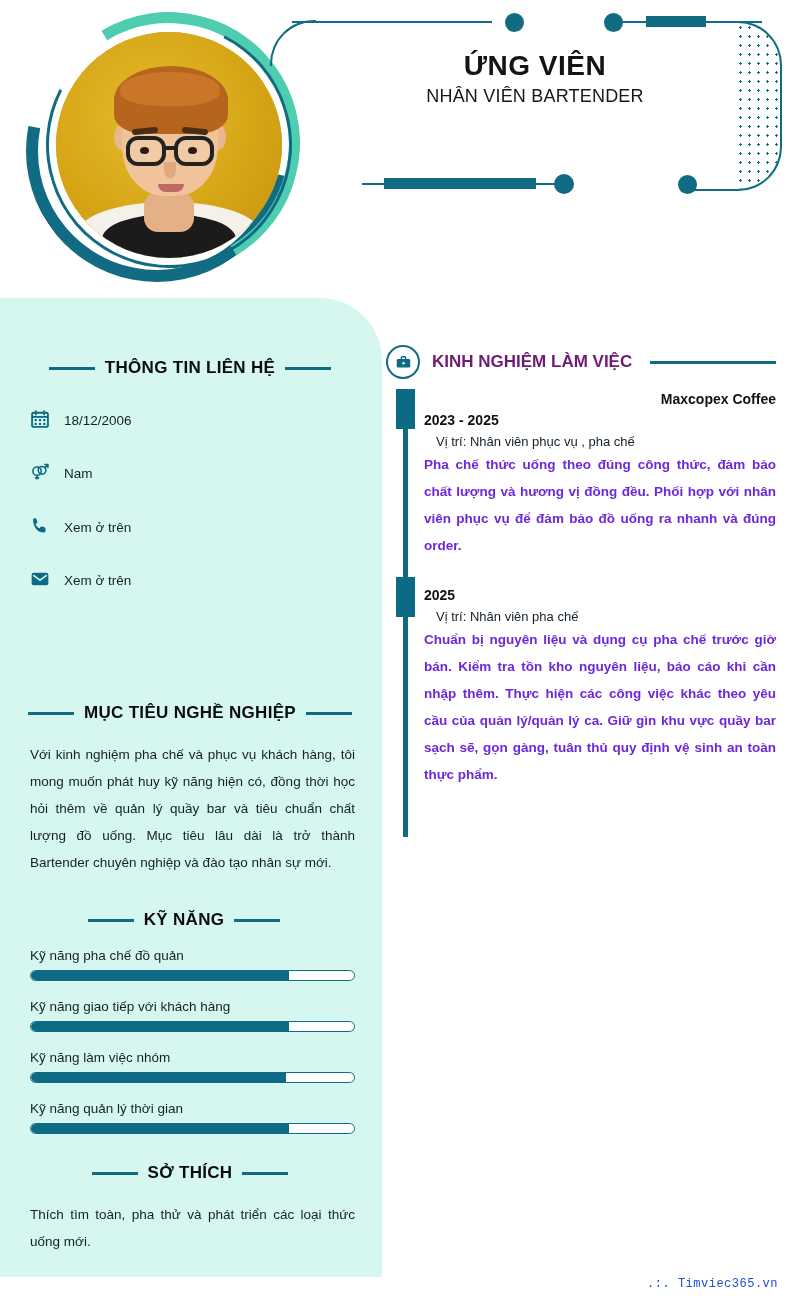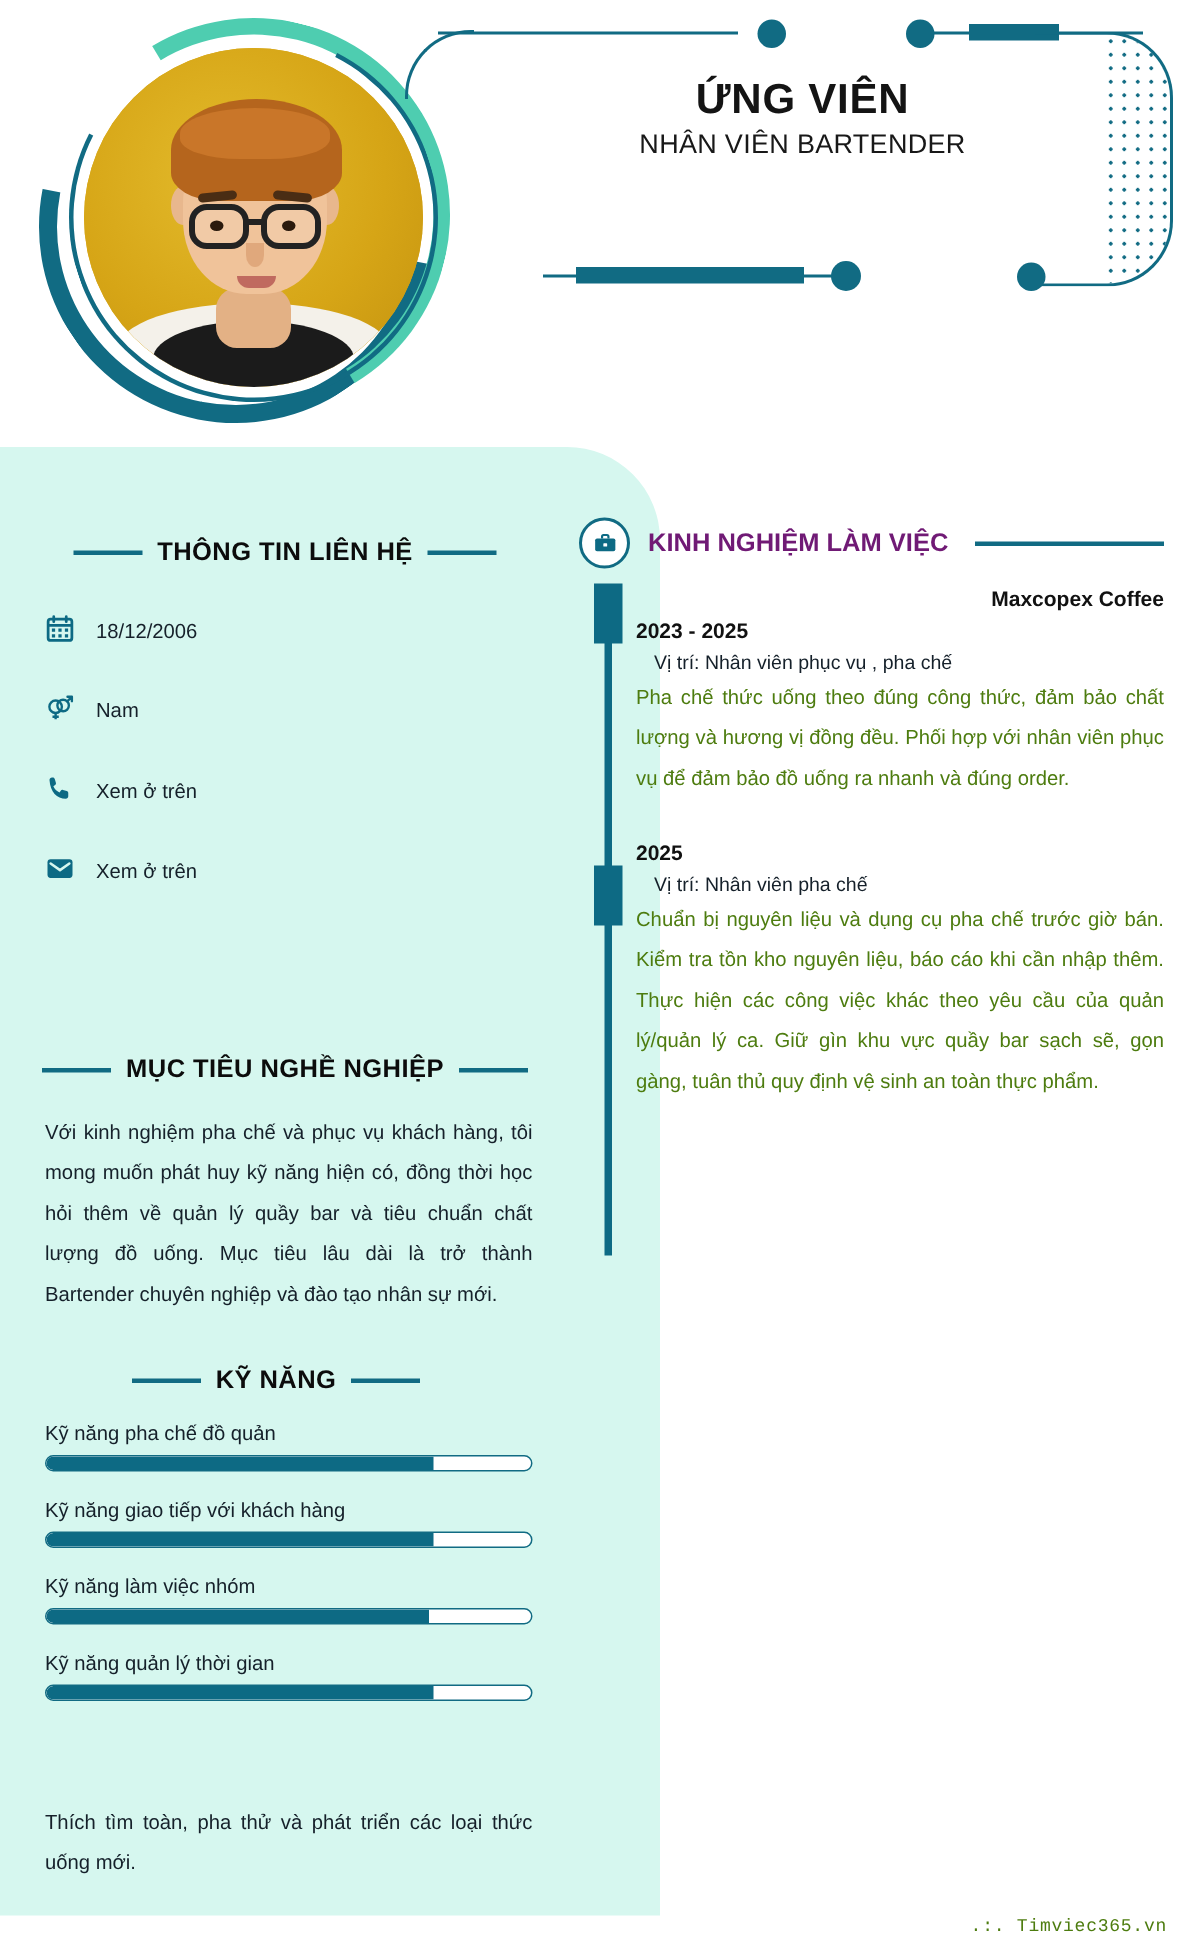--- a/index.html
+++ b/index.html
@@ -98,21 +98,21 @@
   #hdr-botline-thin{ left:362px; top:183px; width:200px; height:2px; }
   #hdr-botbar{ left:384px; top:178px; width:152px; height:11px; }
   #hdr-dot4{ left:554px; top:174px; width:20px; height:20px; }
 
   #title-block{ position:absolute; left:300px; top:50px; width:470px; text-align:center; }
   #cv-name{ font-size:28px; font-weight:bold; letter-spacing:.5px; color:#141414; }
   #cv-role{ font-size:18px; margin-top:4px; color:#181818; letter-spacing:.2px; }
 
   
   #sidebar{
-    position:absolute; left:0; top:298px; width:440px; height:979px;
+    position:absolute; left:0; top:298px; width:382px; height:979px;
     background:#d6f7ef; border-top-right-radius:62px;
     padding:0 30px;
   }
   .sec-head{ display:flex; align-items:center; justify-content:center;
      gap:10px; margin-top:0; }
   .sec-dash{ height:3px; background:#116b83; flex:0 0 auto; }
   .sec-dash.l{ width:46px; }
   .sec-dash.r{ width:46px; }
   .sec-title{ font-size:17px; font-weight:bold; color:#0c0c0c; letter-spacing:.3px;
      white-space:nowrap; }
@@ -150,24 +150,24 @@
   #exp-head-dash{ height:3px; background:#116b83; flex:1 1 auto; margin-left:6px; }
 
   #timeline{ position:absolute; left:17px; top:42px; width:5px; height:410px;
      background:#0d6a84; }
   .tl-block{ position:absolute; left:10px; width:19px; height:40px; background:#0d6a84; }
 
   .exp-item{ position:relative; padding-left:38px; }
   .exp-company{ font-size:14px; font-weight:bold; color:#111; line-height:1.5;text-align:right; }
   .exp-years{ font-size:14px; font-weight:bold; color:#111; line-height:1.5; }
   .exp-position{ font-size:13px; color:#15202a; margin:3px 0 2px 12px; }
-  .exp-desc{ font-size:13.5px; line-height:2.0; text-align:justify; color:#4d7c0f; }
+  .exp-desc{ font-size:13.5px; line-height:2.0; text-align:justify; color:#6d28d9;font-weight:bold; }
 
   #footer{ position:absolute; right:22px; top:1277px; font-size:12px;
-     font-family:"Liberation Mono", monospace; color:#4d7c0f; letter-spacing:.5px; }
+     font-family:"Liberation Mono", monospace; color:#1d4ed8; letter-spacing:.5px; }
 </style>
 </head>
 <body>
 
 <div id="header">
 
   <div id="photo-wrap">
     <div class="ring-outer-arc"></div>
     <div class="ring-mint-arc"></div>
     <div class="ring-thin"></div>
@@ -306,20 +306,25 @@
       </div>
     </div>
     <div class="skill-row">
       <div class="skill-name">Kỹ năng quản lý thời gian</div>
       <div class="skill-track">
         <div class="skill-fill" style="width: 80%;"></div>
       </div>
     </div>
   </div>
 
+  <div id="hobby-head" class="sec-head">
+    <span class="sec-dash l"></span>
+    <span class="sec-title">SỞ THÍCH</span>
+    <span class="sec-dash r"></span>
+  </div>
   <div id="hobby-text">Thích tìm toàn, pha thử và phát triển các loại thức uống mới.</div>
 </div>
 
 <div id="main">
 
   <div id="exp-head">
     <span id="exp-badge">
       <svg viewBox="0 0 24 24" width="17" height="17">
           <rect x="2.5" y="7" width="19" height="12" rx="1.8" fill="#0d6a84"></rect>
           <path d="M9 7V5.2c0-.8.6-1.4 1.4-1.4h3.2c.8 0 1.4.6 1.4 1.4V7" fill="none" stroke="#0d6a84" stroke-width="2"></path>

